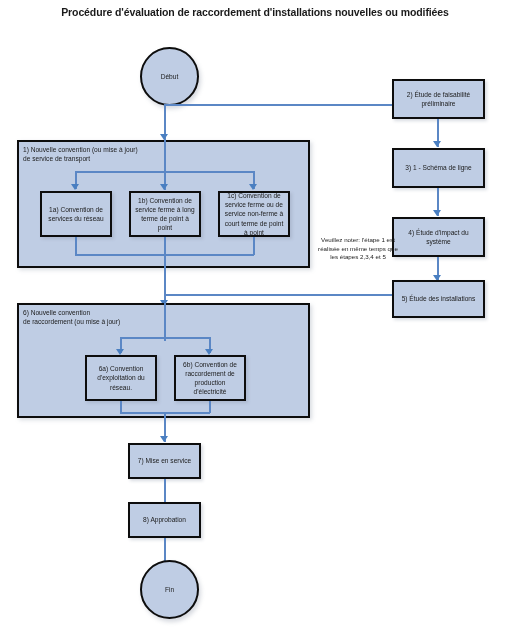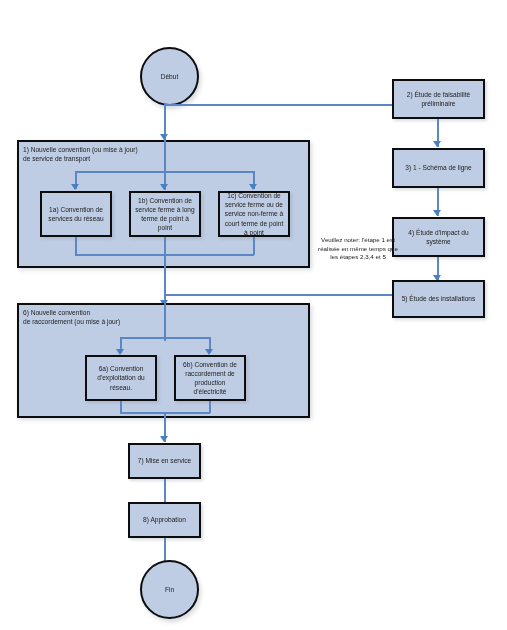--- a/index.html
+++ b/index.html
@@ -112,20 +112,21 @@
     font-size: 6.2px;
     line-height: 8.6px;
     color: #1b1b1b;
   }
 </style>
 </head>
 <body>
 
 <div id="page">
 
+  <div id="title">Procédure d'évaluation de raccordement d'installations nouvelles ou modifiées</div>
 
   <div class="terminator" style="left:140px; top:47px; width:59px; height:59px;">
     <span>Début</span>
   </div>
 
   <div class="vline" style="left:164px; top:104px; height:36px;"></div>
   <div class="arrow" style="left:160px; top:134px;"></div>
 
   <div class="hline" style="left:164px; top:104px; width:228px;"></div>
   <div class="vline" style="left:391px; top:104px; height:2px;"></div>

